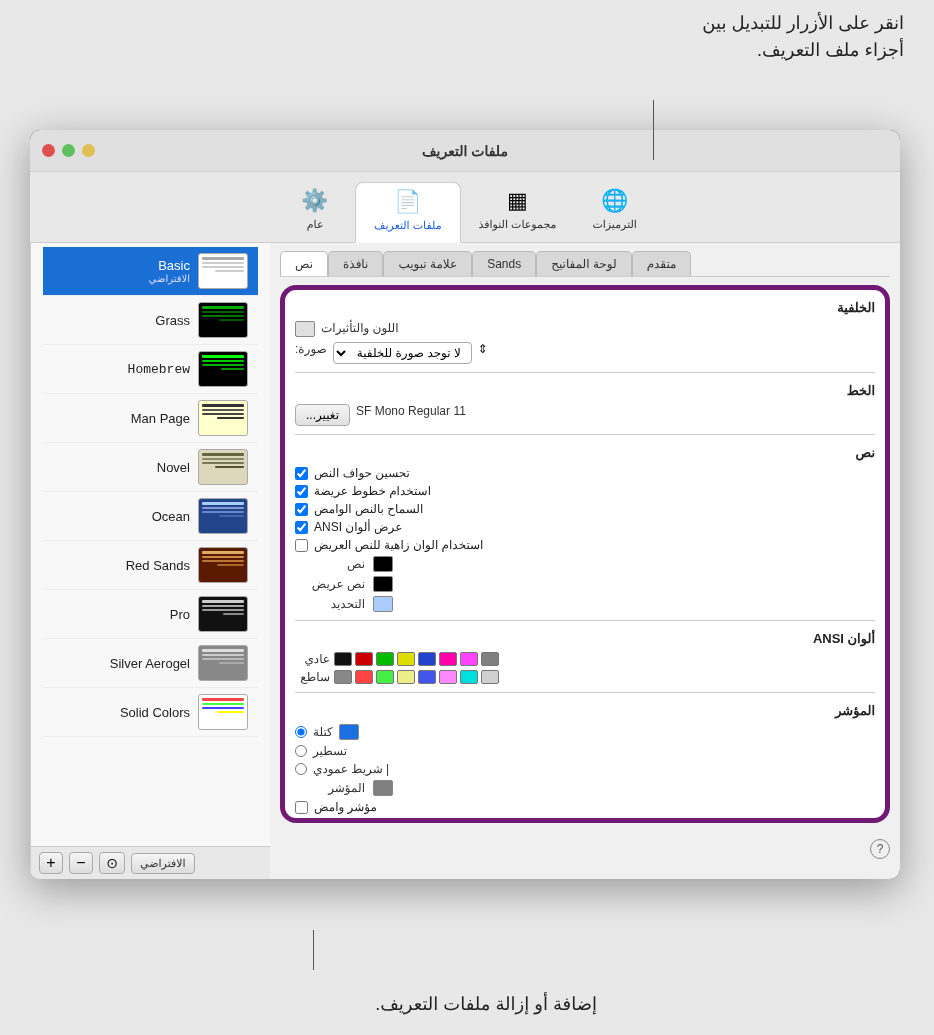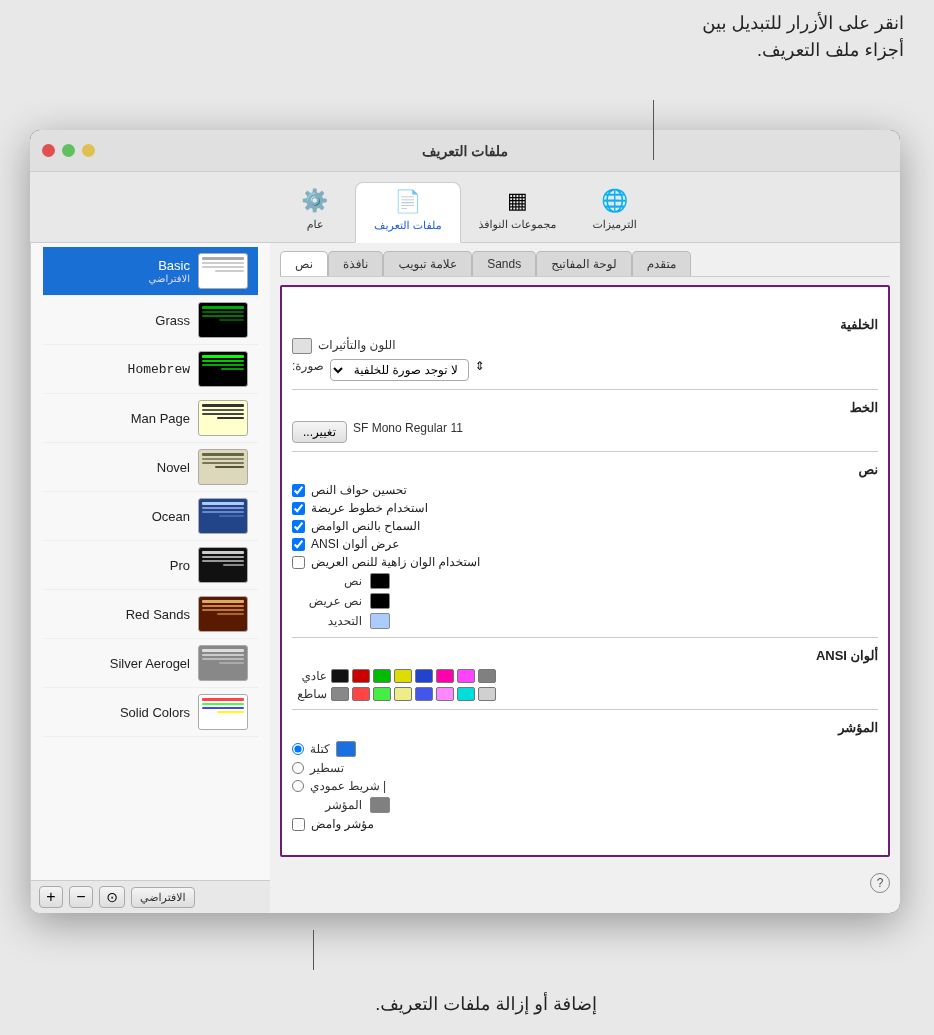--- a/index.html
+++ b/index.html
@@ -412,23 +412,23 @@
     
     .section-sep {
       height: 1px;
       background: #ccc;
       margin: 8px 0;
     }
 
     
     .inner-panel {
       background: #fff;
-      border: 2px solid #701a75;
-      border-radius: 2px;
-      padding: 20px 10px;
+      border: 5px solid #701a75;
+      border-radius: 16px;
+      padding: 0 10px;
       margin-bottom: 6px;
     }
   </style>
 </head>
 <body>
 
 <div class="callout-top">
   <div style="white-space: pre-line;">انقر على الأزرار للتبديل بين
 أجزاء ملف التعريف.</div>
 </div>
@@ -674,39 +674,39 @@
           <div class="profile-thumb" style="background:#224488; display:flex; flex-direction:column; padding:3px; gap:2px;">
             <div style="height:3px; background:#aaccff; border-radius:1px;"></div>
             <div style="height:2px; background:#8899dd; border-radius:1px;"></div>
             <div style="height:2px; background:#6688cc; border-radius:1px;"></div>
             <div style="height:2px; background:#4466aa; border-radius:1px; width:60%;"></div>
           </div>
         </div>
 
         <div class="profile-item">
           <div style="flex:1; text-align:right;">
+            <div class="profile-name">Red Sands</div>
+          </div>
+          <div class="profile-thumb" style="background:#5a1a00; display:flex; flex-direction:column; padding:3px; gap:2px;">
+            <div style="height:3px; background:#ddaa66; border-radius:1px;"></div>
+            <div style="height:2px; background:#cc8844; border-radius:1px;"></div>
+            <div style="height:2px; background:#bb7733; border-radius:1px;"></div>
+            <div style="height:2px; background:#aa6622; border-radius:1px; width:65%;"></div>
+          </div>
+        </div>
+
+        <div class="profile-item">
+          <div style="flex:1; text-align:right;">
             <div class="profile-name">Pro</div>
           </div>
           <div class="profile-thumb" style="background:#111; display:flex; flex-direction:column; padding:3px; gap:2px;">
             <div style="height:3px; background:#ccc; border-radius:1px;"></div>
             <div style="height:2px; background:#aaa; border-radius:1px;"></div>
             <div style="height:2px; background:#999; border-radius:1px;"></div>
             <div style="height:2px; background:#888; border-radius:1px; width:50%;"></div>
-          </div>
-        </div>
-
-        <div class="profile-item">
-          <div style="flex:1; text-align:right;">
-            <div class="profile-name">Red Sands</div>
-          </div>
-          <div class="profile-thumb" style="background:#5a1a00; display:flex; flex-direction:column; padding:3px; gap:2px;">
-            <div style="height:3px; background:#ddaa66; border-radius:1px;"></div>
-            <div style="height:2px; background:#cc8844; border-radius:1px;"></div>
-            <div style="height:2px; background:#bb7733; border-radius:1px;"></div>
-            <div style="height:2px; background:#aa6622; border-radius:1px; width:65%;"></div>
           </div>
         </div>
 
         <div class="profile-item">
           <div style="flex:1; text-align:right;">
             <div class="profile-name">Silver Aerogel</div>
           </div>
           <div class="profile-thumb" style="background:#888; display:flex; flex-direction:column; padding:3px; gap:2px;">
             <div style="height:3px; background:#ddd; border-radius:1px;"></div>
             <div style="height:2px; background:#ccc; border-radius:1px;"></div>

